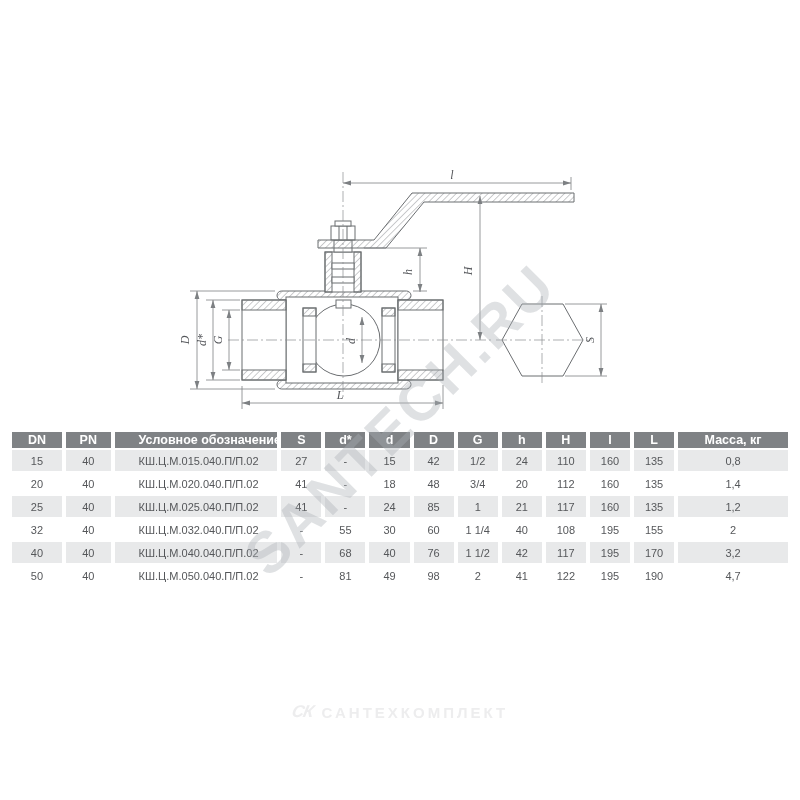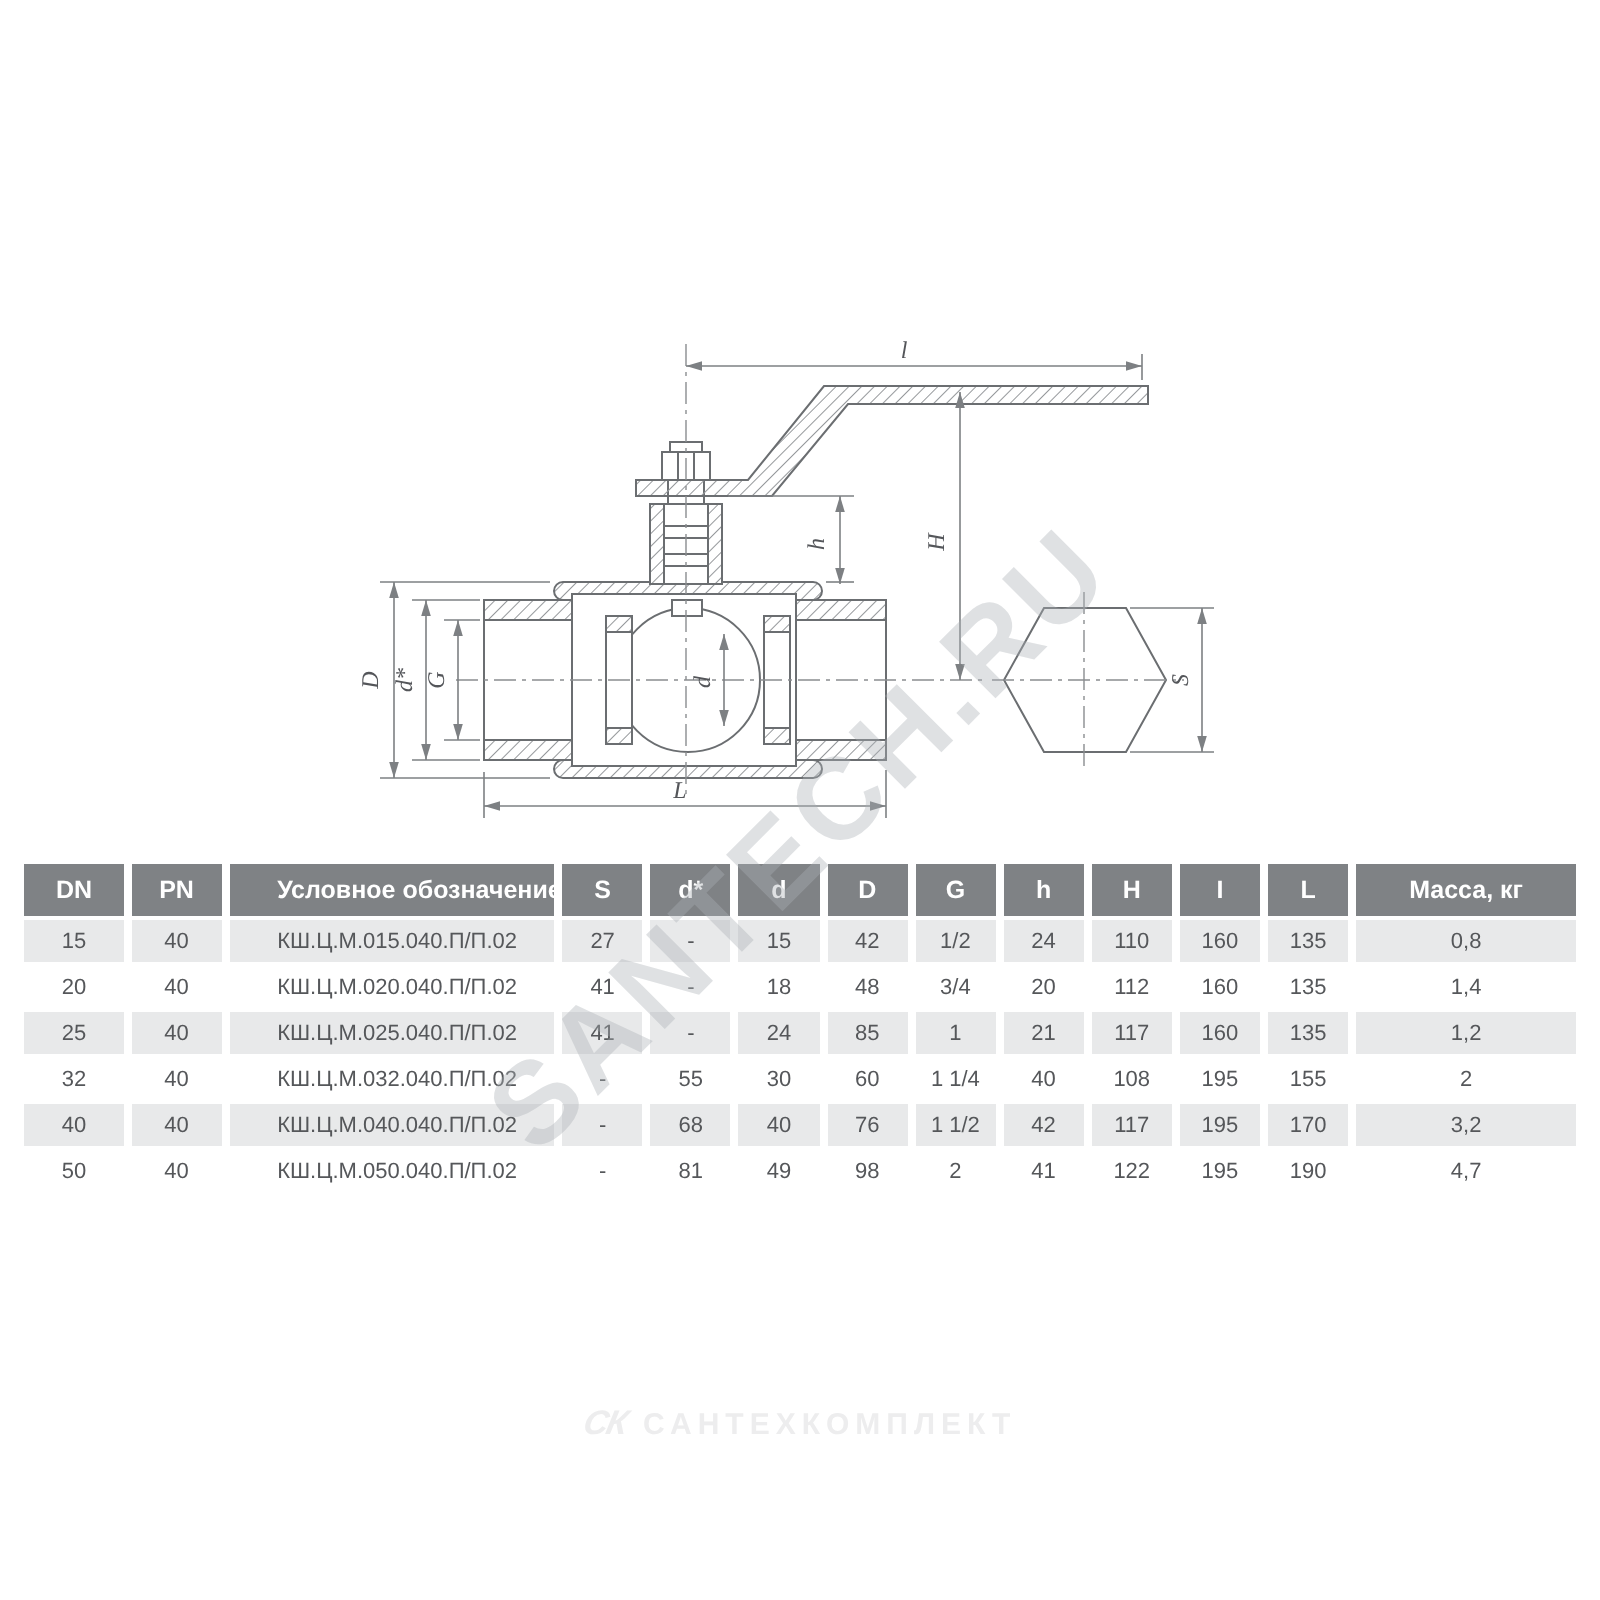--- a/index.html
+++ b/index.html
@@ -28,21 +28,21 @@
     color:var(--watermark);
     transform:rotate(-45deg);
     z-index:5;pointer-events:none;white-space:nowrap;
   }
 
   
   .size-table-wrap{position:absolute;left:8px;top:430px;width:784px;z-index:2;}
   table{width:784px;border-collapse:separate;border-spacing:4px 2px;table-layout:fixed;}
   th{
     background:var(--header-bg);color:var(--header-text);
-    font-size:12.5px;font-weight:bold;height:26px;text-align:center;
+    font-size:12.5px;font-weight:bold;height:16px;text-align:center;
     padding:0 4px;white-space:nowrap;overflow:hidden;
   }
   td{
     font-size:11px;color:var(--cell-text);height:21px;text-align:center;
     padding:0 4px;white-space:nowrap;overflow:hidden;background:#fff;
   }
   tbody tr:nth-child(odd) td{background:var(--row-alt-bg);}
   th.left,td.left{text-align:left;padding-left:24px;}
   col.c-dn{width:6.6%;} col.c-pn{width:5.9%;} col.c-name{width:21.5%;}
   col.c-n{width:5.3%;} col.c-mass{width:14.5%;}

